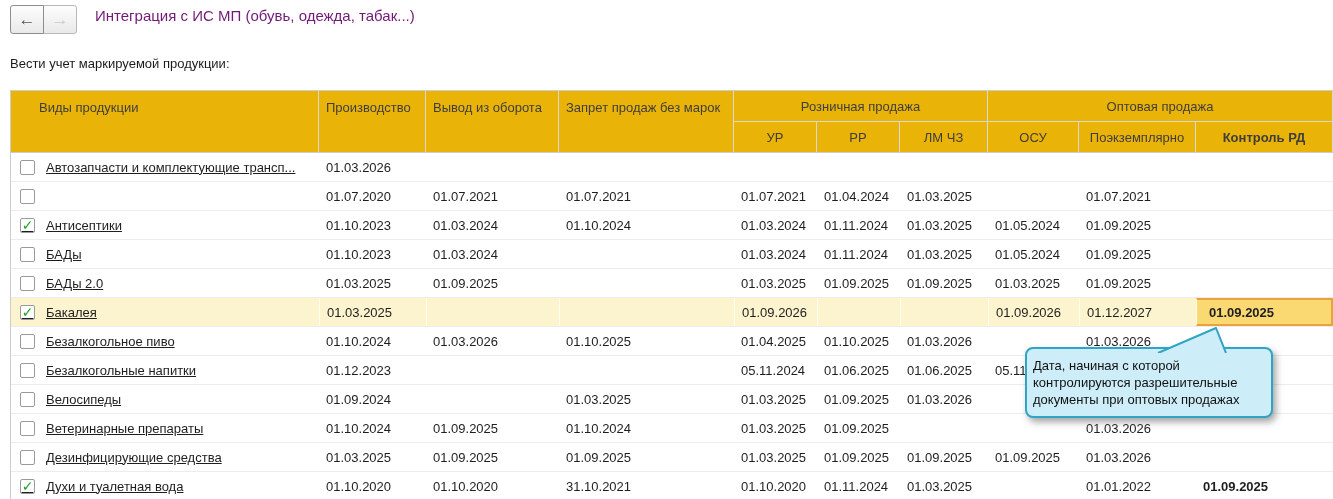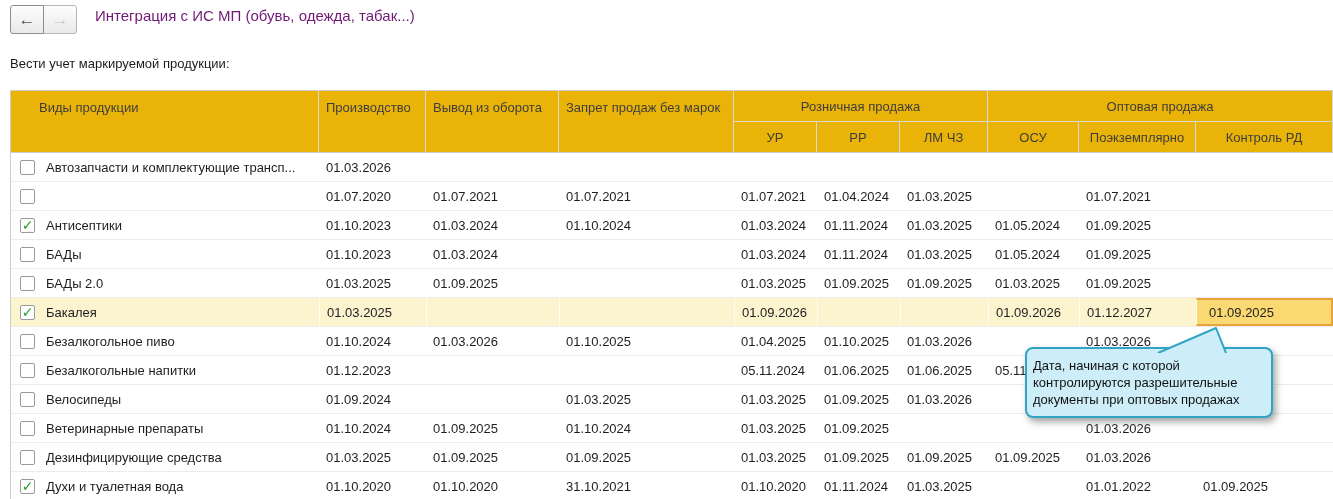--- a/index.html
+++ b/index.html
@@ -30,35 +30,35 @@
   .th { border-right:1px solid #d8d8d8; padding-top:9px; white-space:nowrap; overflow:hidden; }
   .c0 { width:308px; padding-left:28px; }
   .c1 { width:107px; }
   .c2 { width:133px; }
   .c3 { width:175px; }
   .c4 { width:83px;text-align:right; }
   .c5 { width:83px; }
   .c6 { width:88px; }
   .c7 { width:91px; }
   .c8 { width:117px; }
-  .c9 { flex:1; min-width:0; }
+  .c9 { flex:1; min-width:0;font-weight:bold; }
   .th.c1,.th.c2,.th.c3 { padding-left:7px; }
   .group-col { display:flex; flex-direction:column; }
   .gc-retail { width:254px; }
   .gc-wholesale { flex:1; min-width:0; }
   .group-head {
     height:31px; display:flex; align-items:center; justify-content:center;
     border-bottom:1px solid #d8d8d8; border-right:1px solid #d8d8d8; white-space:nowrap;
   }
   .sub-row { display:flex; flex:1; }
   .sub-row .th { padding-top:0; display:flex; align-items:center; justify-content:center; }
 
   .trow { display:flex; height:29px; border-bottom:1px solid #ececec; align-items:stretch; background:#ffffff; }
   .td { padding-left:7px; white-space:nowrap; overflow:hidden; display:flex; align-items:center; }
-  .td.product { padding-left:0; }
+  .td.product { padding-left:0;text-decoration:underline; }
   .checkbox {
     width:15px; height:15px; flex:0 0 15px; margin:0 11px 0 9px;
     border:1px solid #9a9a9a; border-radius:2px; background:#ffffff;
     display:flex; align-items:center; justify-content:center;
     color:#23a127; font-weight:bold; font-size:14px; line-height:1;
   }
   .trow.highlight { background:#fcf3cf; }
   .trow.highlight .td + .td { border-left:1px solid #fffdf2; }
   .td.selected {
     background:#fad973; border:2px solid #e8a33d; padding-left:12px;

